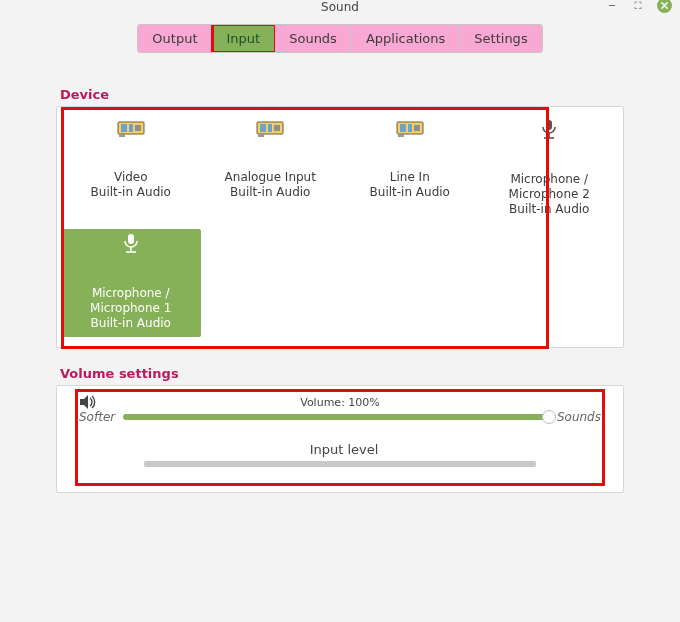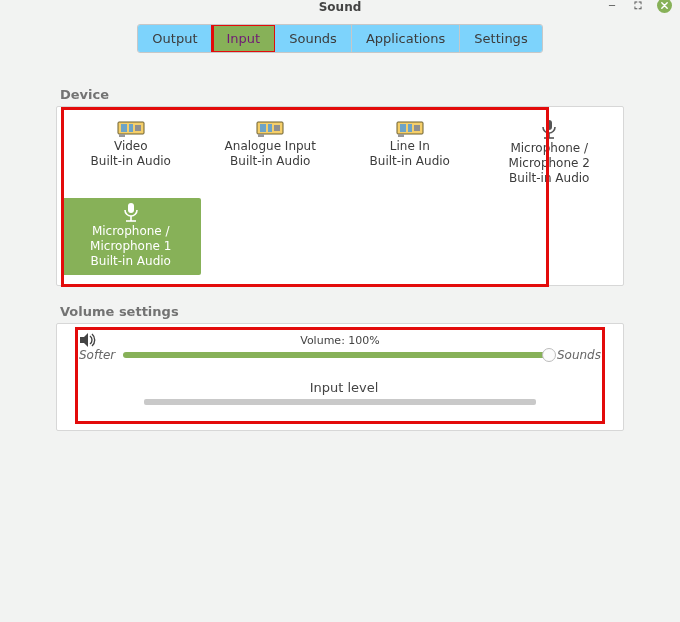--- a/index.html
+++ b/index.html
@@ -12,21 +12,21 @@
     width: 680px;
     height: 622px;
     overflow: hidden;
   }
   .titlebar {
     display: flex;
     align-items: flex-end;
     justify-content: center;
     position: relative;
     height: 14px;
-    font-weight: bold;
+    font-weight: normal;
     font-size: 12px;
     color: #444;
   }
   .titlebar .controls {
     position: absolute;
     right: 8px;
     top: -2px;
     display: flex;
     gap: 12px;
     align-items: center;
@@ -49,36 +49,36 @@
     justify-content:center;
   }
   .tabbar {
     display:flex;
     border:1px solid #c7c7c7;
     border-radius:3px;
     overflow:hidden;
   }
   .tab {
     padding: 6px 14px;
-    background:#7dd3fc;
+    background:#f9a8d4;
     border-right:1px solid #c7c7c7;
     font-size:13px;
     color:#3c3c3c;
     cursor:pointer;
   }
   .tab:last-child { border-right:none; }
   .tab.active {
     background:#87b158;
-    color:#701a75;
+    color:#14532d;
   }
   .hl-red { outline:3px solid #e30b0b; outline-offset:-1px; }
   .content { padding: 16px 56px 0 56px; }
   .section-title {
     font-weight:bold;
-    color:#737373;
+    color:#be185d;
     font-size:13px;
     margin: 18px 0 4px 4px;
   }
   .panel {
     background:#fff;
     border:1px solid #d7d7d7;
     border-radius:2px;
   }
   .device-panel { min-height:178px; padding:0; position:relative; }
   .device-grid {
@@ -86,20 +86,21 @@
     grid-template-columns: repeat(4, 1fr);
     padding:8px 4px 10px 4px;
     row-gap:6px;
   }
   .device {
     display:flex; flex-direction:column; align-items:center; justify-content:flex-start;
     padding:4px 2px 6px 2px;
     border-radius:2px;
     cursor:pointer;
     text-align:center;
+    gap:31px;
   }
   .device.selected {
     background:#87b158;
     color:#fff;
   }
   .dev-label { font-size:12px; line-height:1.25; max-width:110px; }
   .device .dev-label { color:#3c3c3c; }
   .device.selected .dev-label { color:#fff; }
   .settings-body {
     padding:8px 22px 18px 22px;

